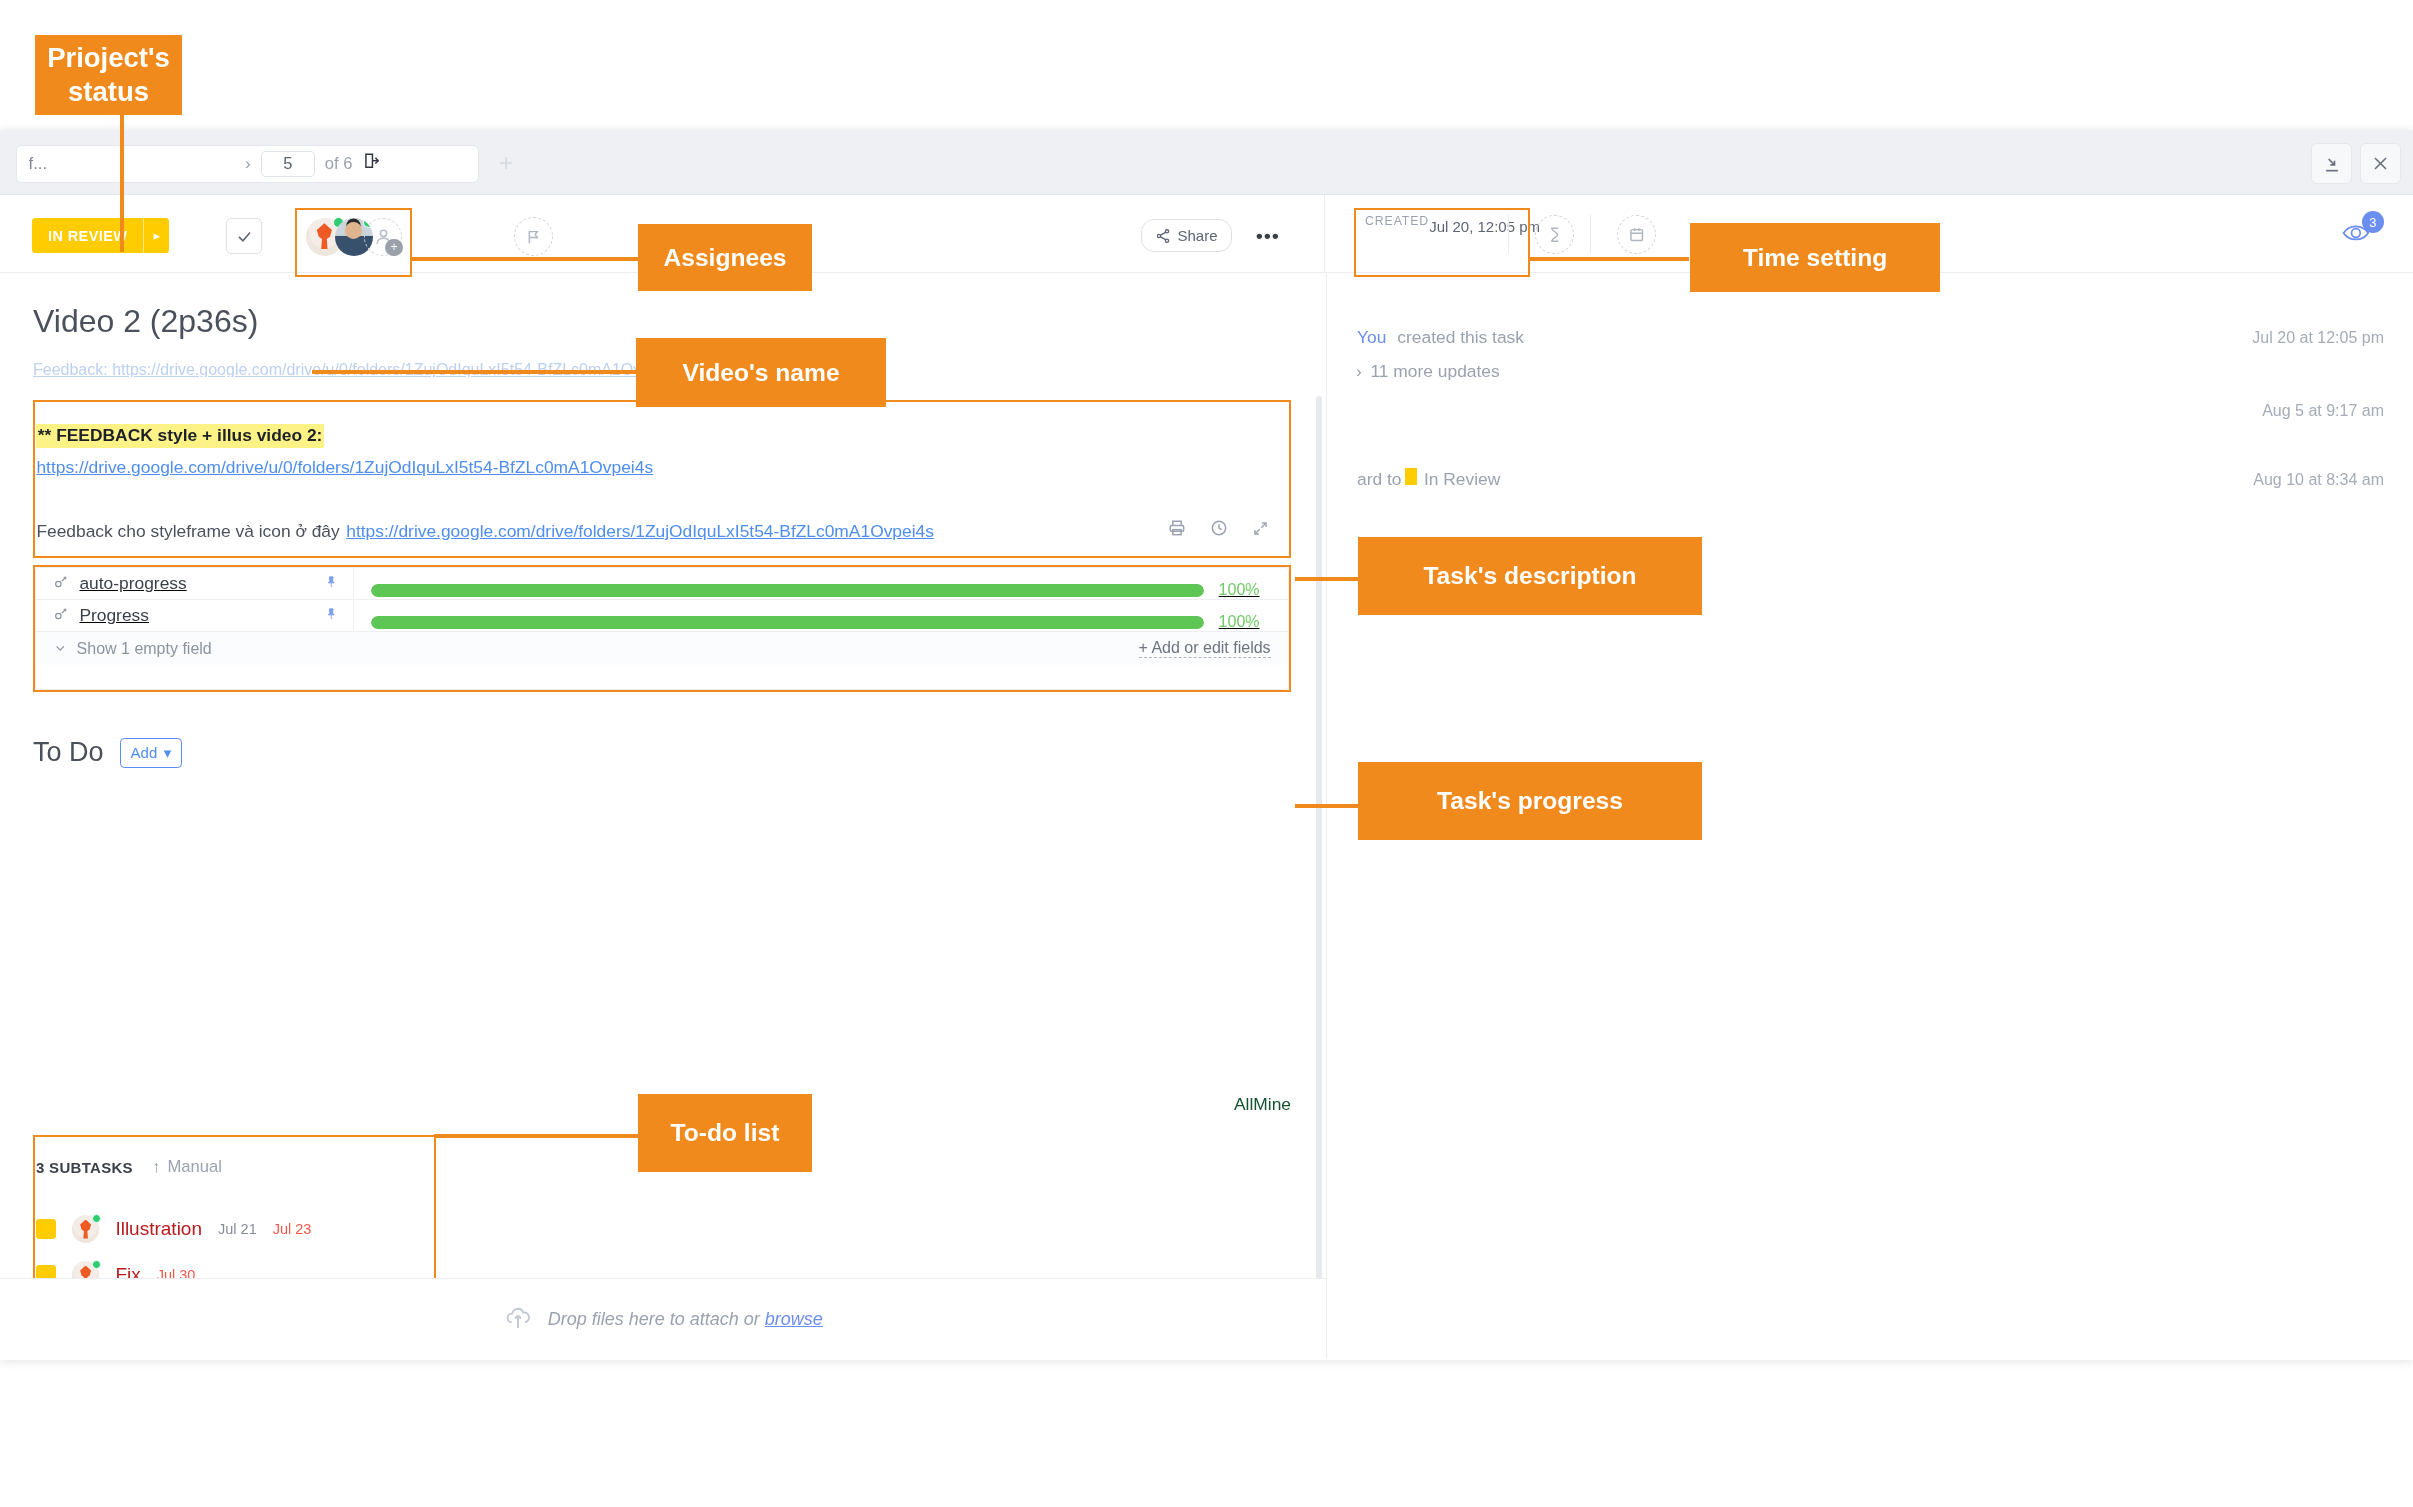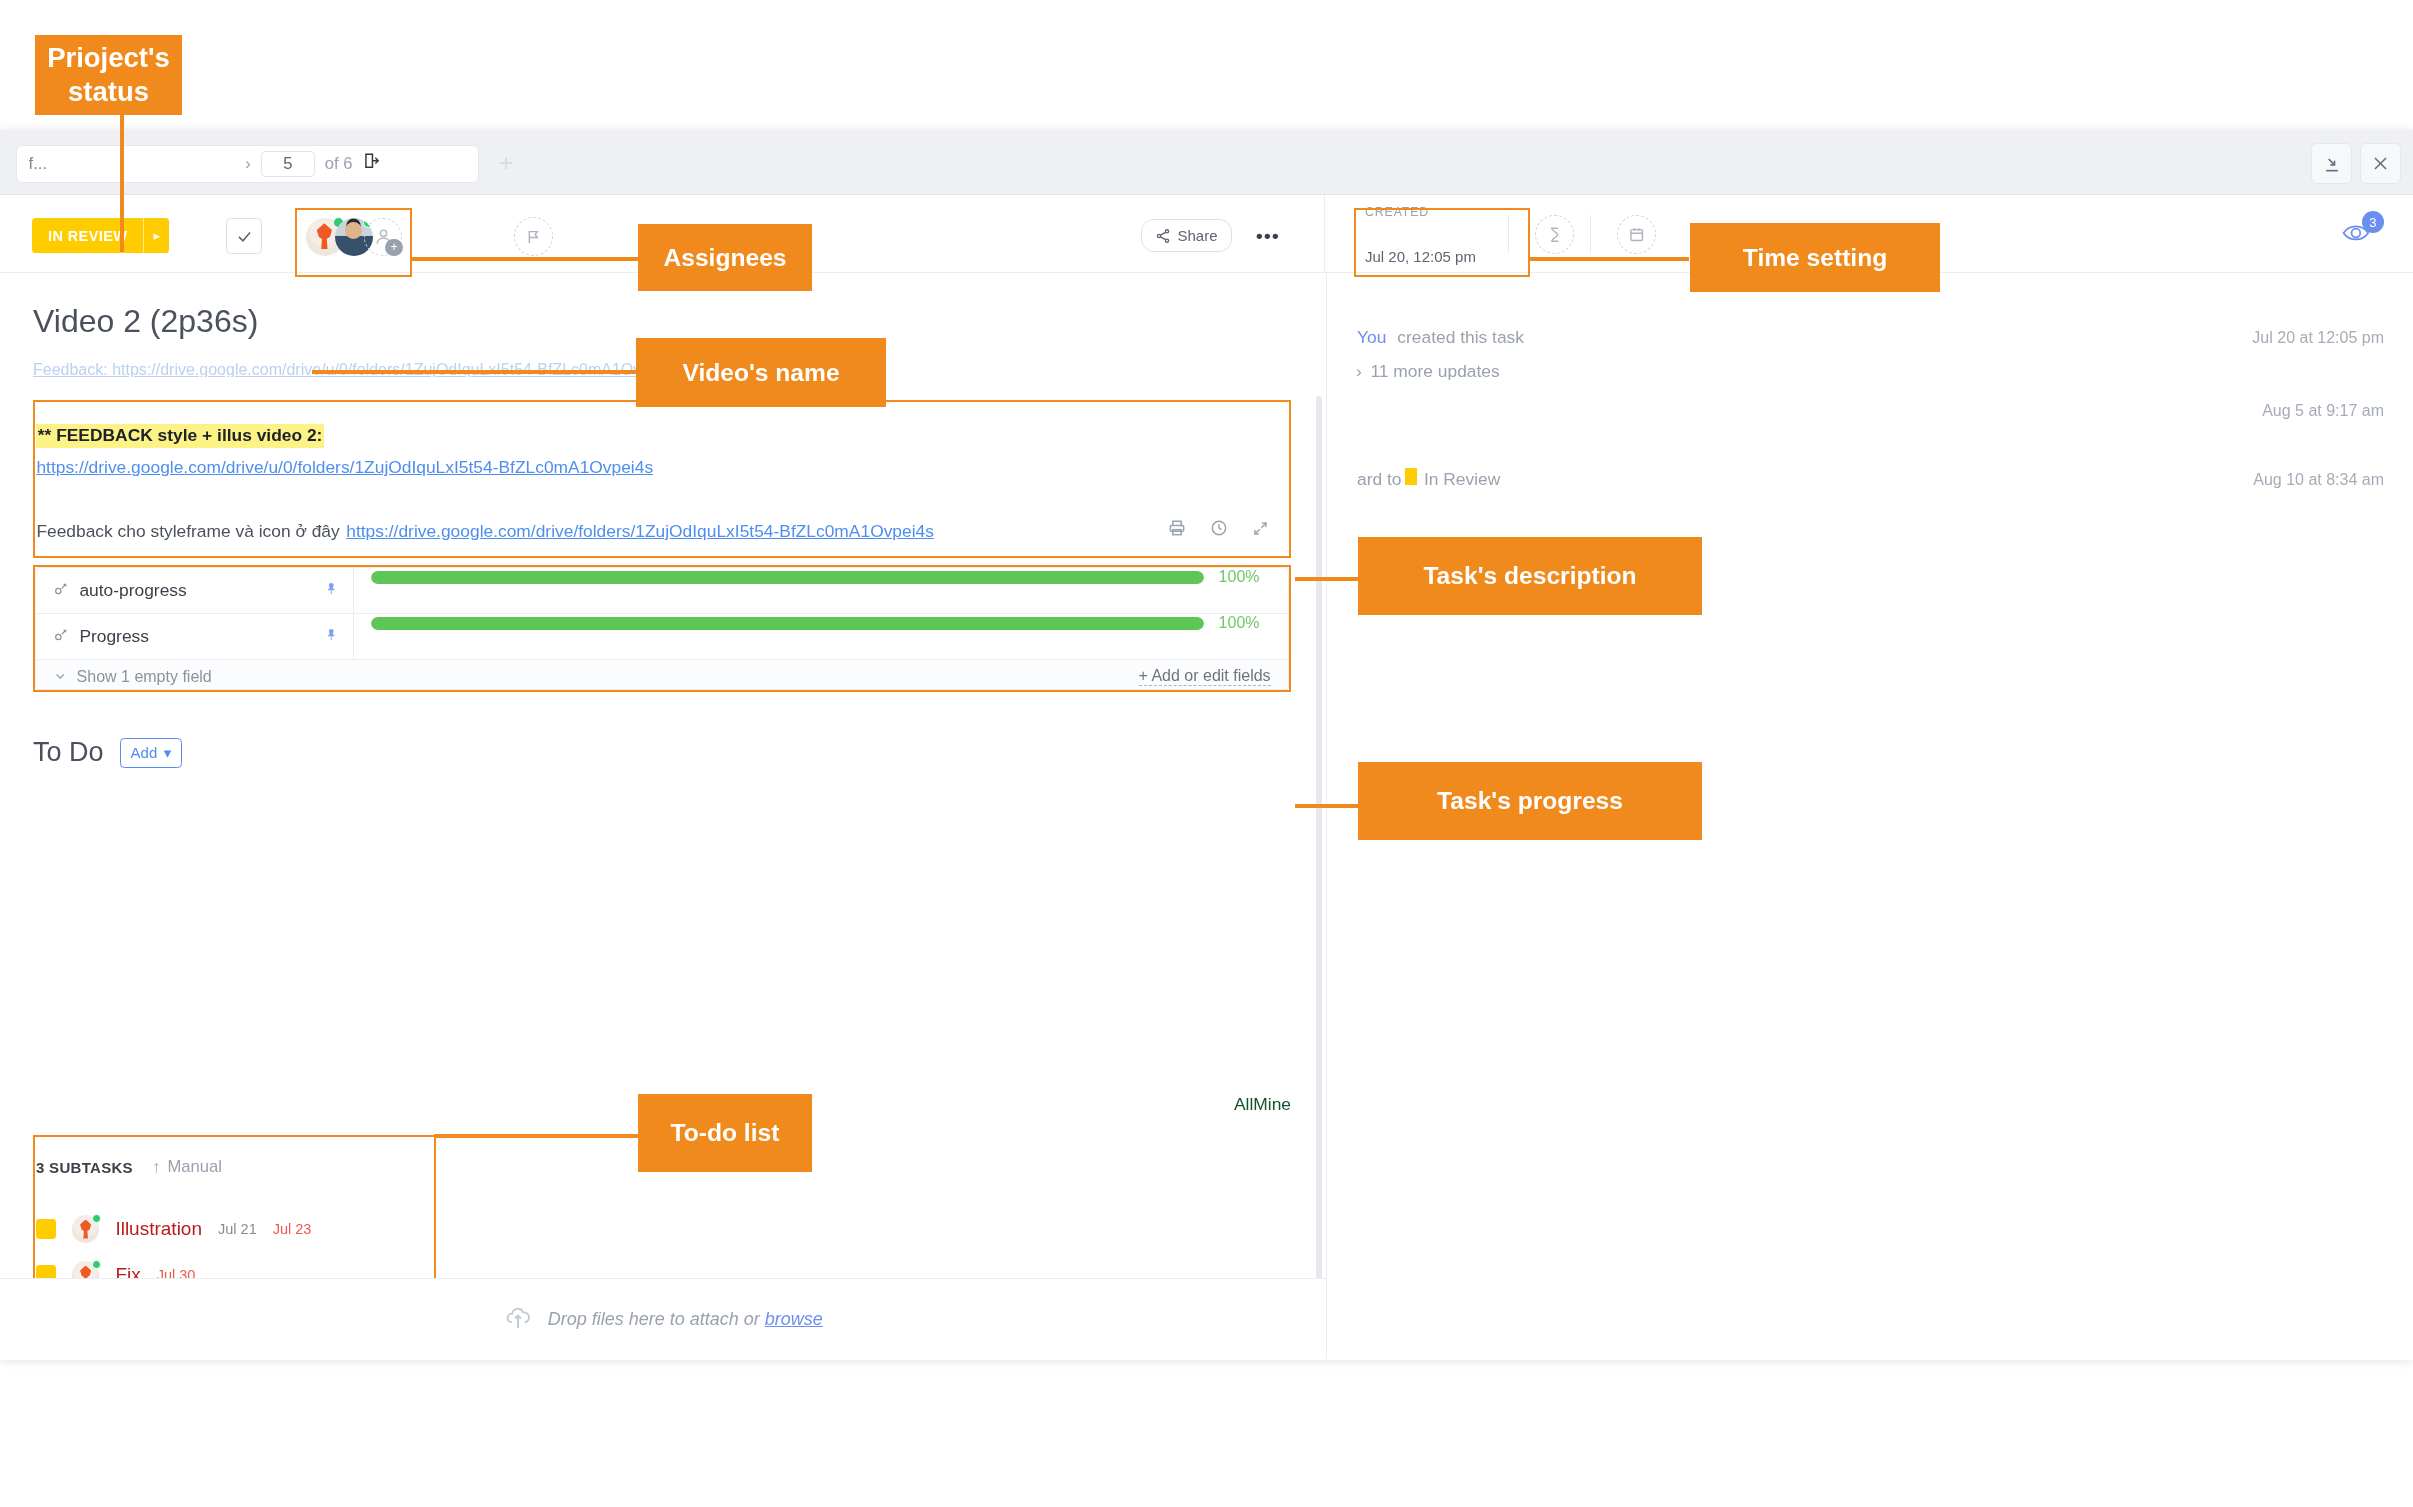--- a/index.html
+++ b/index.html
@@ -114,21 +114,21 @@
     display: flex; align-items: center; gap: 6.5px; padding: 0 13px;
     font-size: 15px; color: #5d6472;
   }
   .dots-btn {
     position: absolute; left: 1256px; top: 30px;
     font-size: 19px; color: #3a3f49; letter-spacing: 1.4px; font-weight: bold;
   }
   .hdr-divider { position: absolute; left: 1324px; top: 0; width: 0.7px; height: 78px; background: #ebedf1; }
   .created-box {
     position: absolute; left: 1355px; top: 16px; height: 48px;
-    padding: 2.9px 24.6px 2.9px 10px; display: flex; flex-direction: column; justify-content: center; gap: 24px;
+    padding: 2.9px 24.6px 2.9px 10px; display: flex; flex-direction: row; justify-content: center;
   }
   .created-lbl { font-size: 12.3px; color: #9aa2af; letter-spacing: 0.9px; }
   .created-val { font-size: 15px; color: #5d6472; margin-top: 4.3px; }
   .vdiv { position: absolute; top: 20px; width: 0.7px; height: 38px; background: #e8eaee; }
   .time-ico { position: absolute; top: 20px; }
   .watchers {
     position: absolute; right: 32px; top: 22px; width: 42px; height: 35px;
   }
   .watch-badge {
     position: absolute; right: -2.9px; top: -5.8px; min-width: 22px; height: 22px;
@@ -183,21 +183,21 @@
 
   
   .fields-box {
     position: absolute; left: 33px; top: 292px; width: 1258px; height: 127px;
     border: 2.2px solid #f08a1d;
   }
   .fields-inner {
     position: absolute; left: 0; top: 0; right: 0; bottom: 0;
     border: 0.7px solid #eceef2; border-radius: 3.6px; background: #fff; overflow: hidden;
   }
-  .frow { display: flex; height: 46px; border-bottom: 0.7px solid #eceef2; align-items: flex-start; }
+  .frow { display: flex; height: 32px; border-bottom: 0.7px solid #eceef2; align-items: flex-end; text-decoration: underline; }
   .fname {
     width: 318px; display: flex; align-items: center; gap: 10px;
     padding-left: 17.4px; border-right: 0.7px solid #eceef2; height: 100%;
     font-size: 17.4px; color: #3a3f49;
   }
   .fname .fico { color: #8b93a0; font-size: 15px; }
   .pin { margin-left: auto; margin-right: 14.5px; color: #7b9ef0; font-size: 14.5px; }
   .fval { flex: 1; display: flex; align-items: center; gap: 14.5px; padding: 0 17.4px; }
   .bar-track { flex: 1; height: 13px; border-radius: 6.5px; background: #eef0f3; overflow: hidden; }
   .bar-fill { height: 100%; border-radius: 6.5px; background: #5ec654; }

